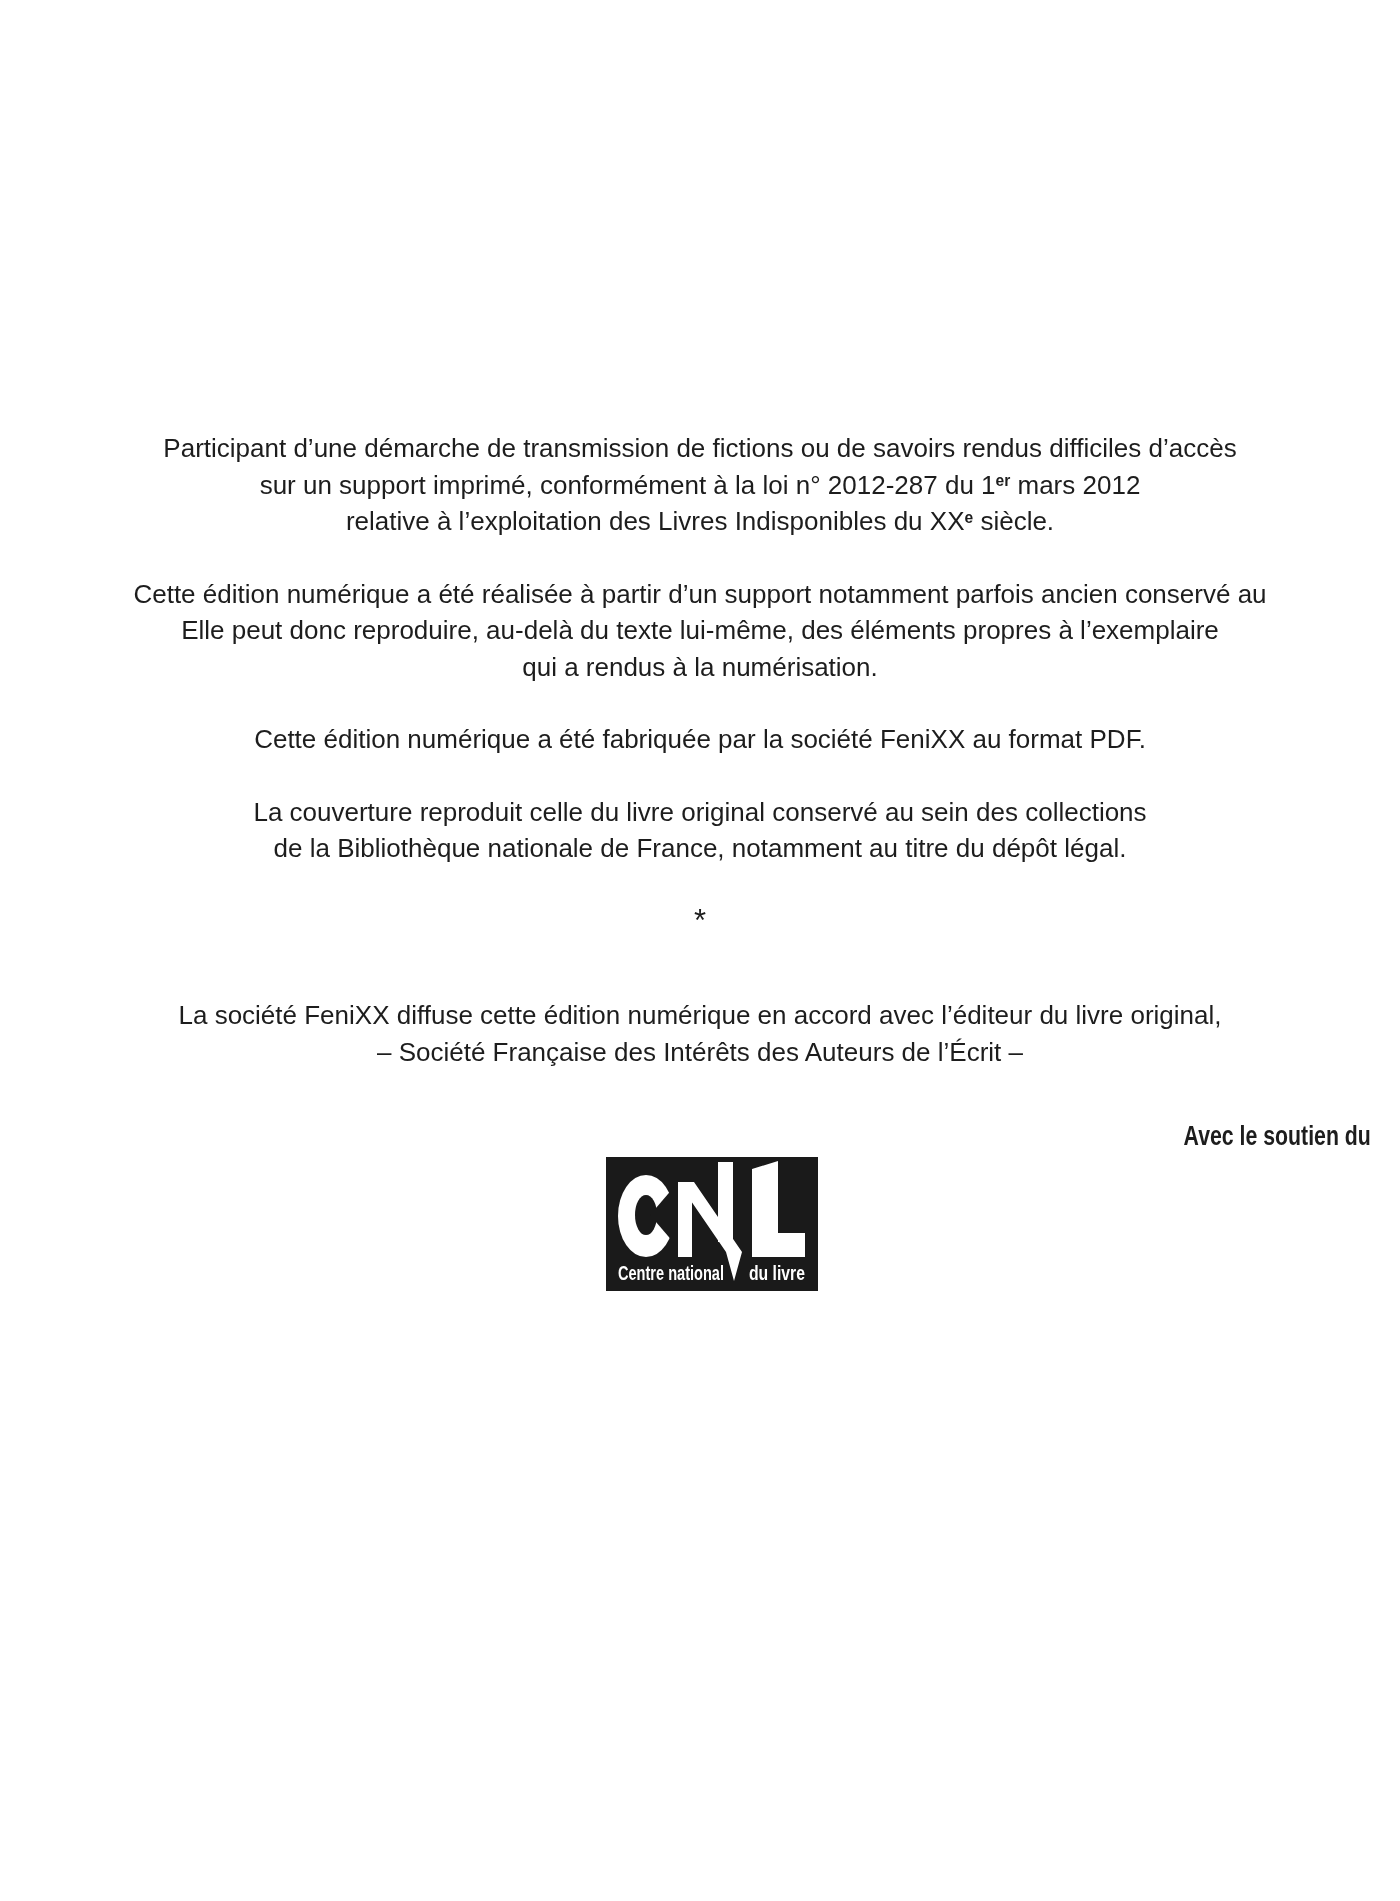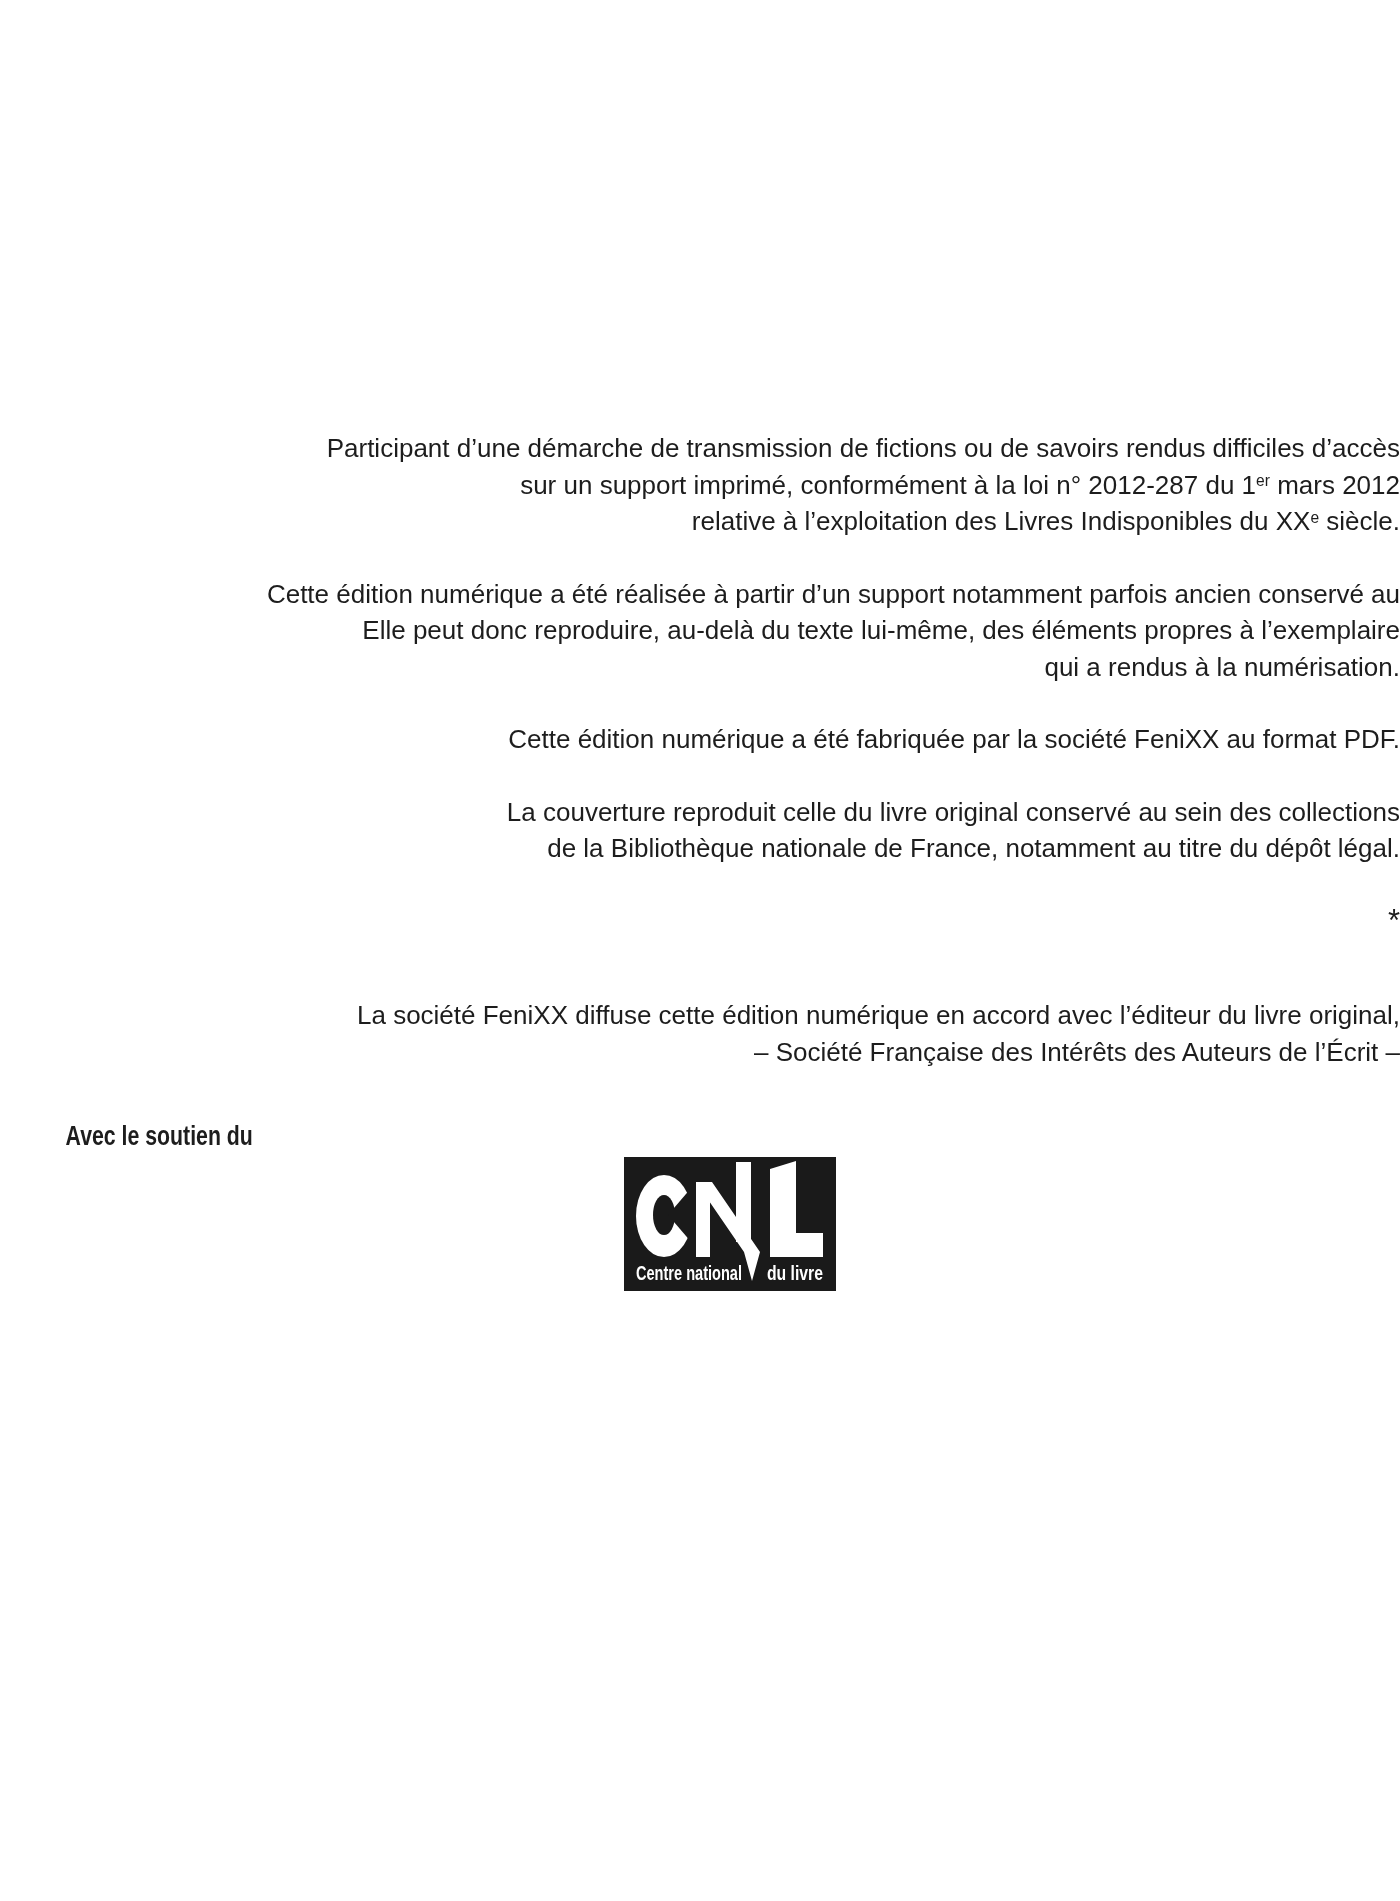--- a/index.html
+++ b/index.html
@@ -13,37 +13,37 @@
     overflow: hidden;
     font-family: "Liberation Sans", sans-serif;
     color: #1d1d1d;
   }
   .text-col {
     padding-top: 430px;
     text-align: center;
     font-size: 26px;
     line-height: 36.5px;
   }
-  .para { margin: 0 0 36px 0; text-align: right; }
+  .para { margin: 0 0 36px 0; }
   .para .line { white-space: nowrap; }
   .para.separator {
     font-size: 31px;
     margin: 36px 0 58px 0;
   }
   sup {
     font-size: 0.6em;
     vertical-align: baseline;
     position: relative;
     top: -0.45em;
     line-height: 0;
+    font-weight: bold;
   }
   .support-block {
     margin-top: 50px;
-    text-align: left;
-    padding-left: 36px;
+    text-align: right;
   }
   .support-caption {
     display: inline-block;
     font-size: 28px;
     font-weight: 700;
     color: #1d1d1d;
     transform: scaleX(0.76);
     transform-origin: 50% 50%;
     white-space: nowrap;
   }

